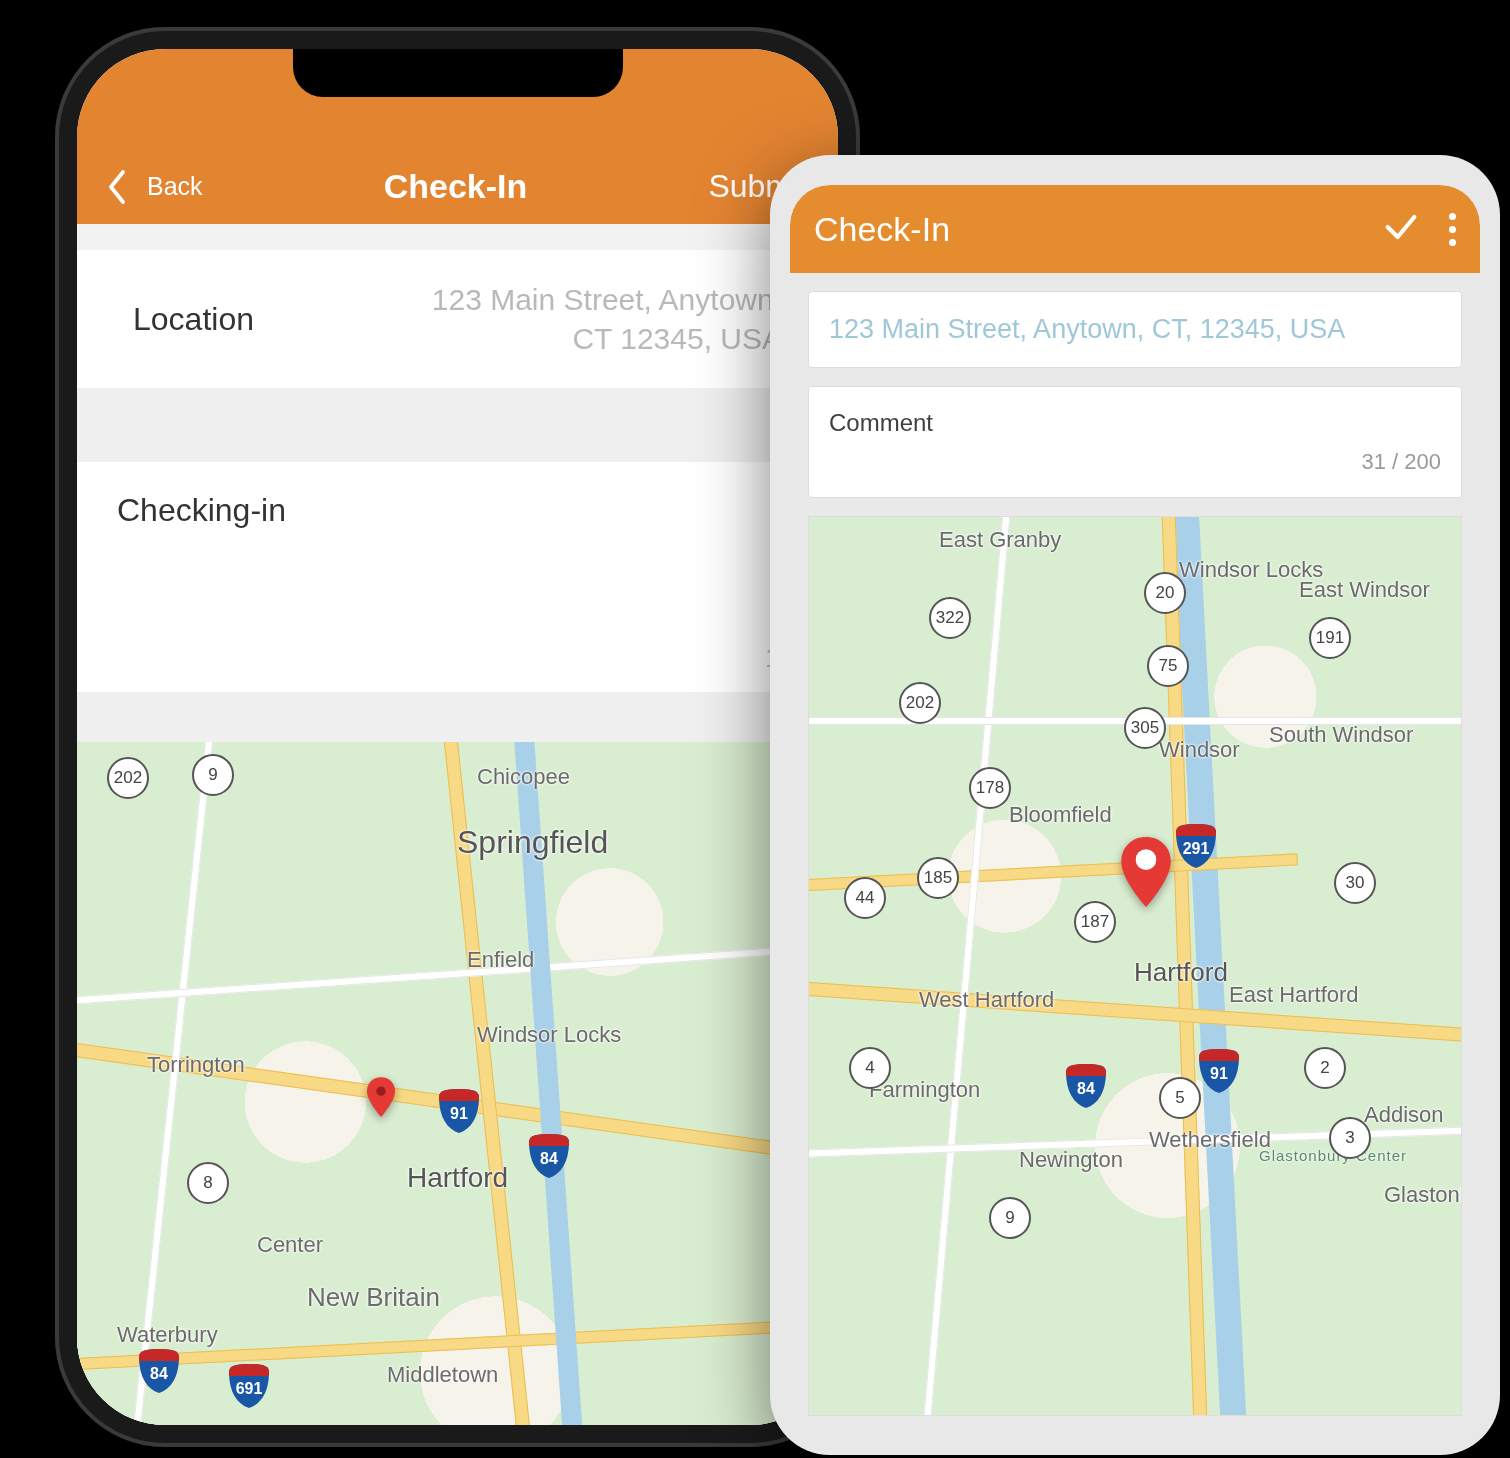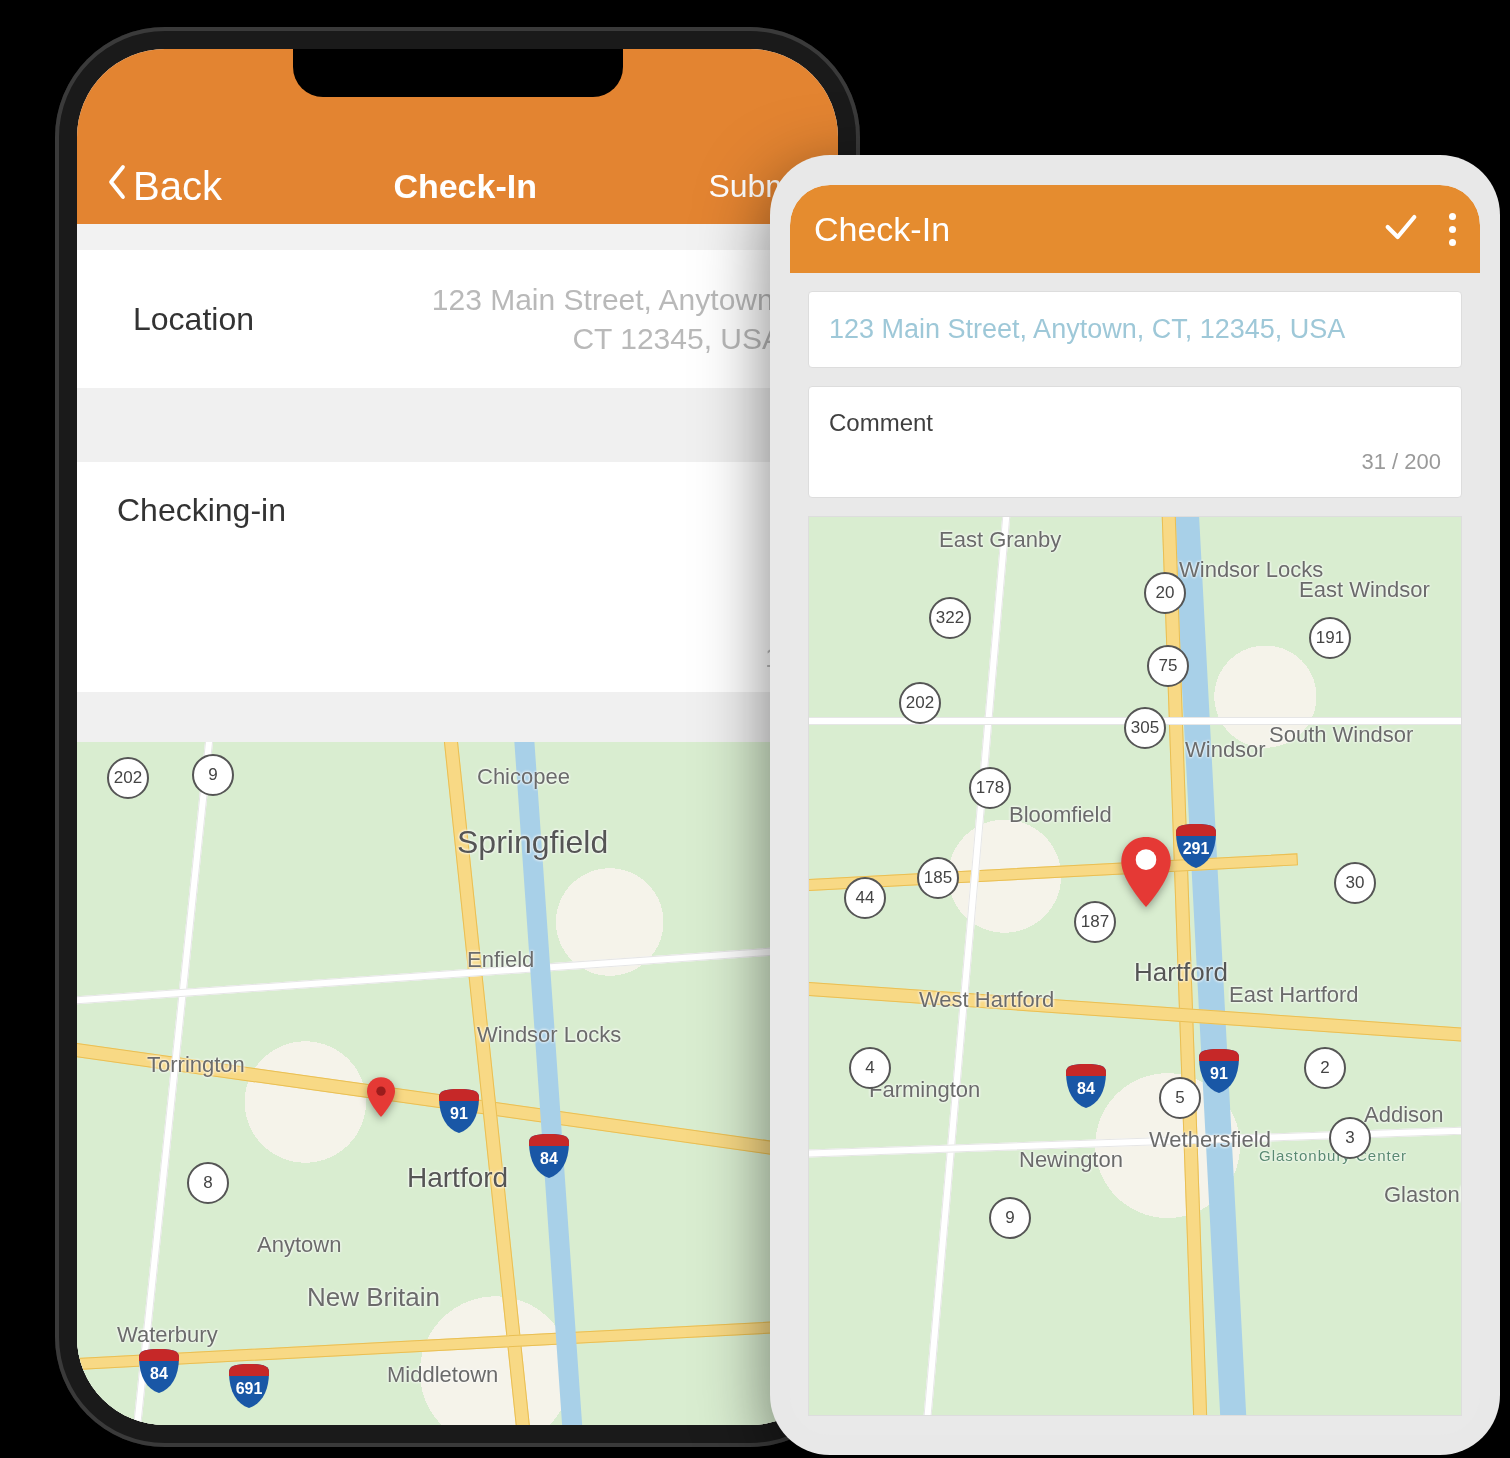--- a/index.html
+++ b/index.html
@@ -50,22 +50,23 @@
     padding-top: 100px;
     display: flex;
     align-items: center;
     justify-content: space-between;
     padding-left: 30px;
     padding-right: 30px;
     color: #fff;
   }
   .phone1-back {
     display: flex;
-    font-size: 40px;
-    gap: 6px;
+    align-items: center;
+    font-size: 25px;
+    gap: 20px;
     cursor: pointer;
   }
   .phone1-back svg { width: 20px; height: 36px; }
   .phone1-title { font-size: 34px; font-weight: 600; }
   .phone1-submit { font-size: 32px; cursor: pointer; }
 
   .phone1-content { background: #f0f0f0; }
   .phone1-section {
     background: #fff;
     margin-top: 26px;
@@ -280,21 +281,21 @@
         <div class="map-road-white" style="left:10%; top:-5%; width:8px; height:120%; transform:rotate(6deg);"></div>
         <div class="map-road-white" style="left:-5%; top:25%; width:120%; height:8px; transform:rotate(-4deg);"></div>
         <div class="river" style="left:62%; top:-5%; width:20px; height:120%; transform:rotate(-4deg); border-radius:10px;"></div>
 
         <div class="map-label" style="left:400px; top:22px;">Chicopee</div>
         <div class="map-label" style="left:380px; top:82px; font-size:32px; color:#555;">Springfield</div>
         <div class="map-label" style="left:390px; top:205px;">Enfield</div>
         <div class="map-label" style="left:400px; top:280px;">Windsor Locks</div>
         <div class="map-label" style="left:70px; top:310px;">Torrington</div>
         <div class="map-label" style="left:330px; top:420px; font-size:28px; color:#555;">Hartford</div>
-        <div class="map-label" style="left:180px; top:490px;">Anytown</div>
+        <div class="map-label" style="left:180px; top:490px;">Center</div>
         <div class="map-label" style="left:230px; top:540px; font-size:26px;">New Britain</div>
         <div class="map-label" style="left:40px; top:580px;">Waterbury</div>
         <div class="map-label" style="left:310px; top:620px;">Middletown</div>
 
         <div class="route-badge" style="left:110px; top:420px;">8</div>
         <div class="route-badge" style="left:115px; top:12px;">9</div>
         <div class="route-badge" style="left:30px; top:15px;">202</div>
 
         <div class="interstate" style="left:360px; top:345px;">
           <svg viewBox="0 0 44 46">
@@ -371,21 +372,21 @@
         <div class="map-road" style="left:370px; top:-5%; width:14px; height:120%; transform:rotate(-2deg);"></div>
         <div class="map-road" style="left:-5%; top:490px; width:120%; height:14px; transform:rotate(4deg);"></div>
         <div class="map-road" style="left:-5%; top:350px; width:80%; height:12px; transform:rotate(-3deg);"></div>
         <div class="map-road-white" style="left:150px; top:-5%; width:8px; height:120%; transform:rotate(5deg);"></div>
         <div class="map-road-white" style="left:-5%; top:200px; width:120%; height:8px;"></div>
         <div class="map-road-white" style="left:-5%; top:620px; width:120%; height:8px; transform:rotate(-2deg);"></div>
 
         <div class="map-label" style="left:130px; top:10px;">East Granby</div>
         <div class="map-label" style="left:370px; top:40px;">Windsor Locks</div>
         <div class="map-label" style="left:490px; top:60px;">East Windsor</div>
-        <div class="map-label" style="left:376px; top:220px;text-align:right;">Windsor</div>
+        <div class="map-label" style="left:350px; top:220px;text-align:right;">Windsor</div>
         <div class="map-label" style="left:460px; top:205px;">South Windsor</div>
         <div class="map-label" style="left:200px; top:285px;">Bloomfield</div>
         <div class="map-label" style="left:325px; top:440px; font-size:26px; color:#555;">Hartford</div>
         <div class="map-label" style="left:110px; top:470px;">West Hartford</div>
         <div class="map-label" style="left:420px; top:465px;">East Hartford</div>
         <div class="map-label" style="left:60px; top:560px;">Farmington</div>
         <div class="map-label" style="left:210px; top:630px;">Newington</div>
         <div class="map-label" style="left:340px; top:610px;">Wethersfield</div>
         <div class="map-label" style="left:555px; top:585px;">Addison</div>
         <div class="map-label" style="left:450px; top:630px; font-size:15px; color:#5a8a72; letter-spacing:1px;">Glastonbury Center</div>

